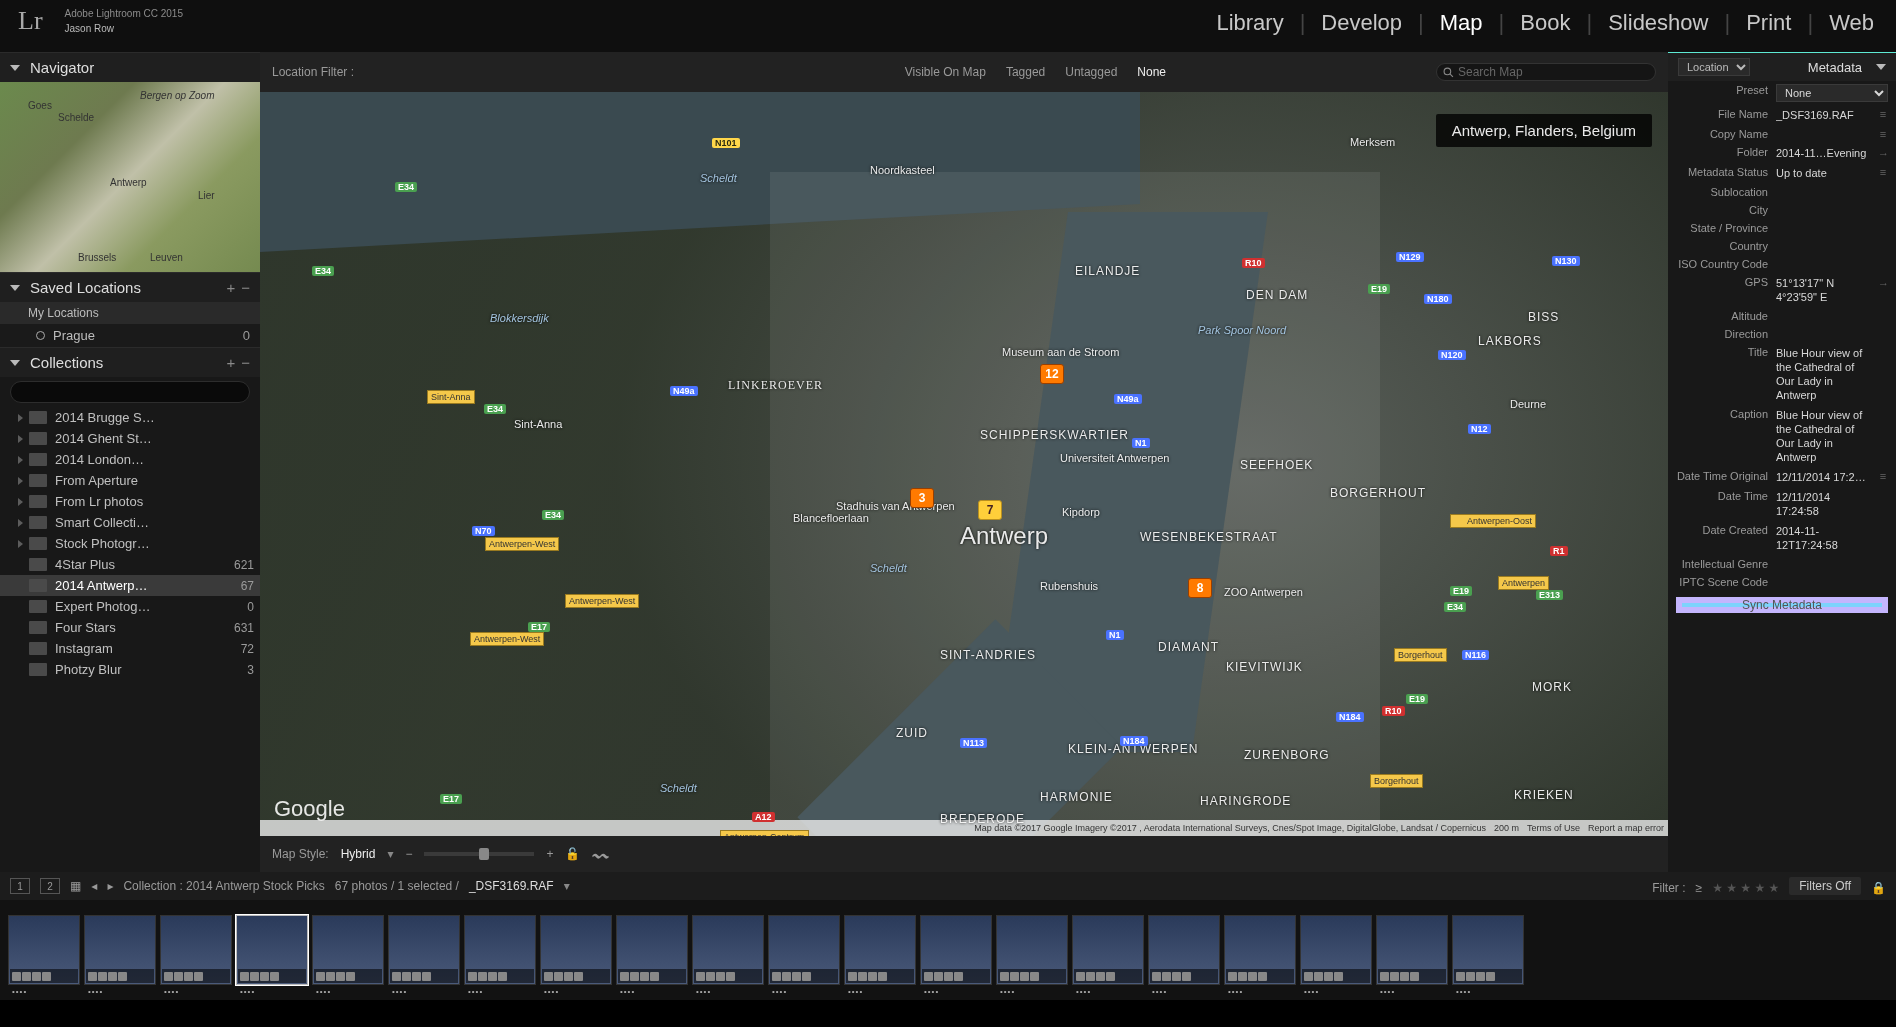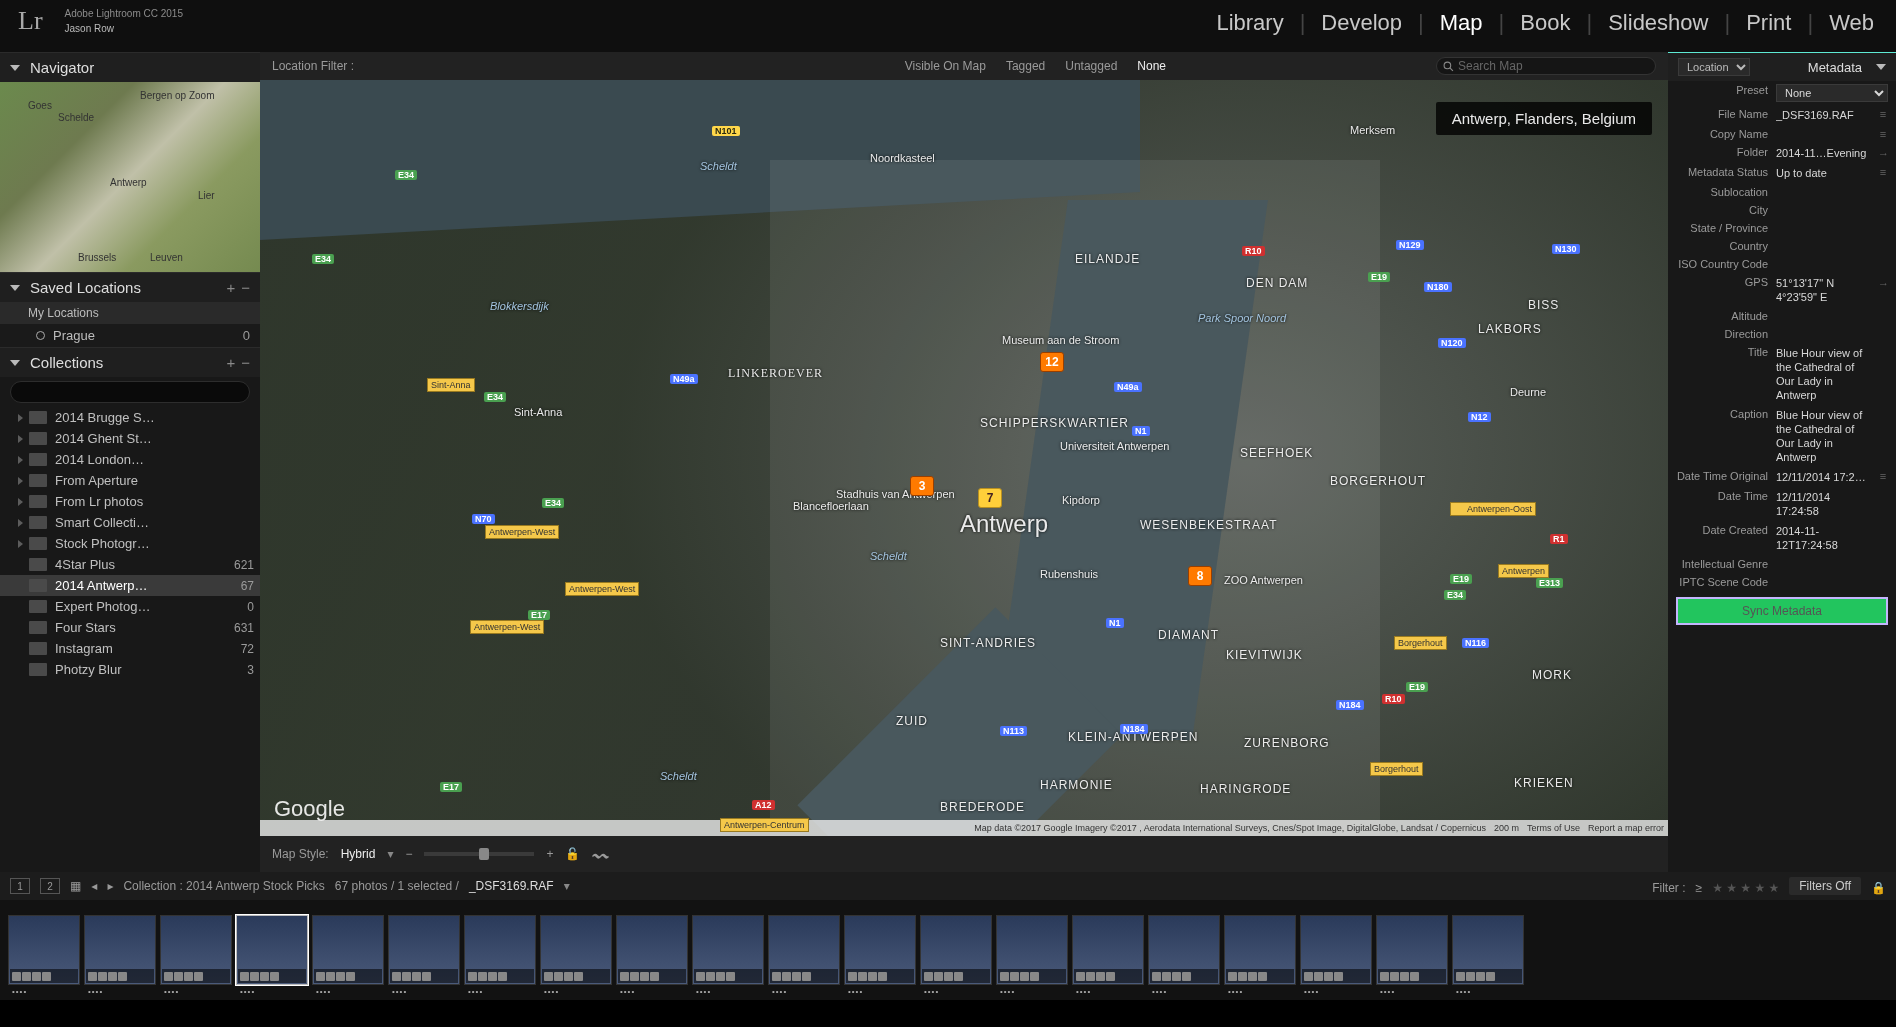--- a/index.html
+++ b/index.html
@@ -26,21 +26,21 @@
 .sloc-row .pin{width:9px;height:9px;border:1px solid #aaa;border-radius:50%;margin-right:8px}
 .sloc-row .cnt{margin-left:auto;color:#9b9b9b}
 .csearch{margin:4px 10px;height:22px;background:#0a0a0a;border:1px solid #2d2d2d;border-radius:11px}
 .coll-row{display:flex;align-items:center;padding:3px 6px 3px 18px;font-size:13px;color:#c0c0c0}
 .coll-row .tri2{width:0;height:0;border-style:solid;border-width:4px 0 4px 5px;border-color:transparent transparent transparent #8a8a8a;margin-right:6px;opacity:.6}
 .coll-row.noarr .tri2{opacity:0}
 .coll-row .ico{width:18px;height:13px;background:#4a4a4a;margin-right:8px;border-radius:1px}
 .coll-row .cnt{margin-left:auto;color:#9b9b9b;font-size:12px}
 .coll-row.sel{background:#3a3a3a;color:#fff}
 .center{flex:1;background:#242424;display:flex;flex-direction:column;position:relative}
-.locbar{display:flex;align-items:center;height:28px;padding:0 12px;background:#222;color:#9a9a9a;font-size:12px}
+.locbar{display:flex;align-items:center;height:40px;padding:0 12px;background:#222;color:#9a9a9a;font-size:12px}
 .locbar .spacer{flex:1}
 .locbar .tag{margin:0 10px;cursor:pointer}
 .locbar .tag.active{color:#eee;font-weight:500}
 .locbar .sbox{width:220px;height:18px;background:#151515;border:1px solid #333;border-radius:9px;display:flex;align-items:center;padding:0 6px;color:#666}
 .locbar .sbox svg{margin-right:4px}
 .map{flex:1;position:relative;background:#2a3328;overflow:hidden}
 .map .sat{position:absolute;inset:0;background:
   radial-gradient(ellipse 900px 700px at 70% 50%,rgba(90,95,90,.85),rgba(45,52,42,.9) 70%),
   linear-gradient(115deg,#3d4d38 0%,#4a5a42 18%,#5a6850 28%,#525a52 42%,#606860 55%,#585f58 70%,#424a40 100%)}
 .river{position:absolute;background:#3a4a50}
@@ -67,21 +67,21 @@
 .mstyle .slider{width:110px;height:4px;background:#3a3a3a;position:relative}
 .mstyle .slider .k{position:absolute;top:-4px;left:50%;width:10px;height:12px;background:#888;border-radius:2px}
 .mstyle .lock{color:#c99a3a}
 .rhdr{display:flex;align-items:center;padding:5px 10px;background:#1f1f1f;border-top:1px solid #5eead4;justify-content:flex-end;gap:8px;font-size:13px;color:#ddd}
 .rhdr .tri{margin-left:6px;width:0;height:0;border-style:solid;border-width:6px 5px 0 5px;border-color:#bababa transparent transparent transparent}
 .rhdr select,.mrow select{background:#2a2a2a;color:#bbb;border:1px solid #3a3a3a;font-size:11px;padding:1px 4px}
 .mrow{display:flex;align-items:flex-start;padding:3px 8px;font-size:11px;color:#9a9a9a}
 .mrow .k{width:92px;text-align:right;margin-right:8px;white-space:nowrap;overflow:hidden}
 .mrow .v{flex:1;color:#d8d8d8;overflow:hidden;text-overflow:ellipsis;line-height:14px}
 .mrow .arr{width:10px;text-align:center;color:#666;margin-left:4px}
-.sync{margin:6px 8px;height:28px;border:2px solid #c4b5fd;background:#22c55e;color:#555;display:flex;align-items:center;justify-content:center;font-size:12px}
+.sync{margin:6px 8px;height:16px;border:6px solid #c4b5fd;background:#7dd3fc;color:#555;display:flex;align-items:center;justify-content:center;font-size:12px}
 .film{height:100px;background:#121212;display:flex;align-items:center;padding:0 8px;gap:4px}
 .film .thumb{width:72px;height:70px;background:linear-gradient(#2a3a5a,#4a5a7a);border:1px solid #333;position:relative;cursor:pointer}
 .film .thumb.sel{border:1px solid #bbb;box-shadow:0 0 0 1px #fff}
 .film .thumb .badges{position:absolute;bottom:1px;left:1px;right:1px;height:14px;background:rgba(0,0,0,.55);display:flex;align-items:center;gap:1px;padding:0 2px}
 .film .thumb .badges span{width:9px;height:9px;background:#888;border-radius:1px}
 .film .thumb .dots{position:absolute;bottom:-12px;left:3px;color:#aaa;font-size:8px;letter-spacing:1px}
 .fbar{height:28px;background:#1c1c1c;display:flex;align-items:center;padding:0 10px;font-size:12px;color:#9a9a9a;gap:10px}
 .fbar .box{width:20px;height:16px;border:1px solid #555;display:flex;align-items:center;justify-content:center;font-size:10px}
 .fbar .r{margin-left:auto;display:flex;align-items:flex-end;gap:10px}
 .fbar .stars{color:#555}
@@ -114,21 +114,21 @@
 </div>
 
 <div class="main">
 
   <div class="panel">
     <div class="phdr">
       <span class="tri"></span>
       <span>Navigator</span>
     </div>
     <div class="navmap" id="navmap">
-        <div class="lbl" style="left: 140px; top: 8px;">Bergen op Zoom</div>
+        <div class="lbl" style="left: 140px; top: 8px; font-style: italic;">Bergen op Zoom</div>
         <div class="lbl" style="left: 28px; top: 18px;">Goes</div>
         <div class="lbl" style="left: 58px; top: 30px;">Schelde</div>
         <div class="lbl" style="left: 110px; top: 95px;">Antwerp</div>
         <div class="lbl" style="left: 198px; top: 108px;">Lier</div>
         <div class="lbl" style="left: 78px; top: 170px;">Brussels</div>
         <div class="lbl" style="left: 150px; top: 170px;">Leuven</div>
       </div>
 
     <div class="phdr">
       <span class="tri"></span>
@@ -302,21 +302,21 @@
         <div class="mlabel " style="left: 533px; top: 420px;">Blancefloerlaan</div>
         <div class="road " style="left: 452px; top: 46px;">N101</div>
         <div class="road b" style="left: 1136px; top: 160px;">N129</div>
         <div class="road b" style="left: 1164px; top: 202px;">N180</div>
         <div class="road b" style="left: 1178px; top: 258px;">N120</div>
         <div class="road b" style="left: 1208px; top: 332px;">N12</div>
         <div class="road b" style="left: 872px; top: 346px;">N1</div>
         <div class="road b" style="left: 846px; top: 538px;">N1</div>
         <div class="road b" style="left: 860px; top: 644px;">N184</div>
         <div class="road b" style="left: 1076px; top: 620px;">N184</div>
-        <div class="road b" style="left: 700px; top: 646px; margin-left: 40px;">N113</div>
+        <div class="road b" style="left: 700px; top: 646px;">N113</div>
         <div class="road b" style="left: 1202px; top: 558px;">N116</div>
         <div class="road b" style="left: 410px; top: 294px;">N49a</div>
         <div class="road b" style="left: 854px; top: 302px;">N49a</div>
         <div class="road b" style="left: 212px; top: 434px;">N70</div>
         <div class="road b" style="left: 1292px; top: 164px;">N130</div>
         <div class="road r" style="left: 1290px; top: 454px;">R1</div>
         <div class="road r" style="left: 982px; top: 166px;">R10</div>
         <div class="road r" style="left: 1122px; top: 614px;">R10</div>
         <div class="road g" style="left: 1108px; top: 192px;">E19</div>
         <div class="road g" style="left: 1190px; top: 494px;">E19</div>

